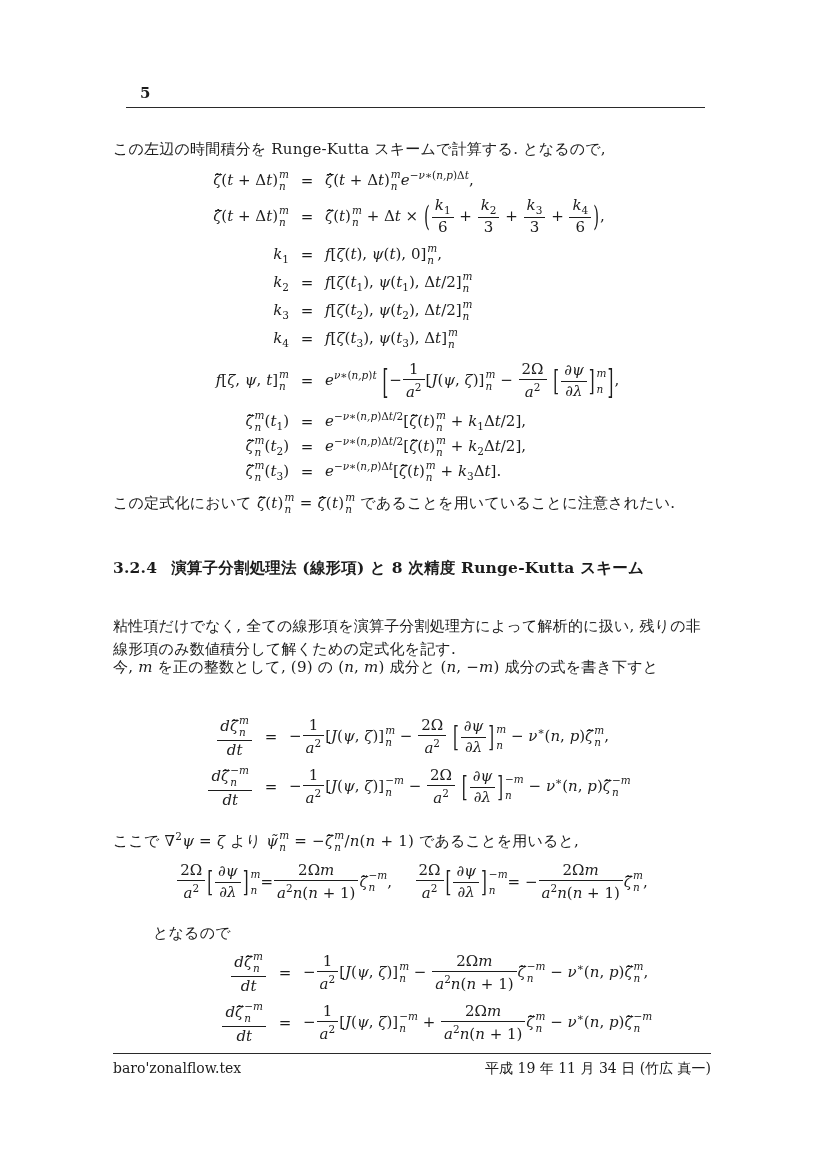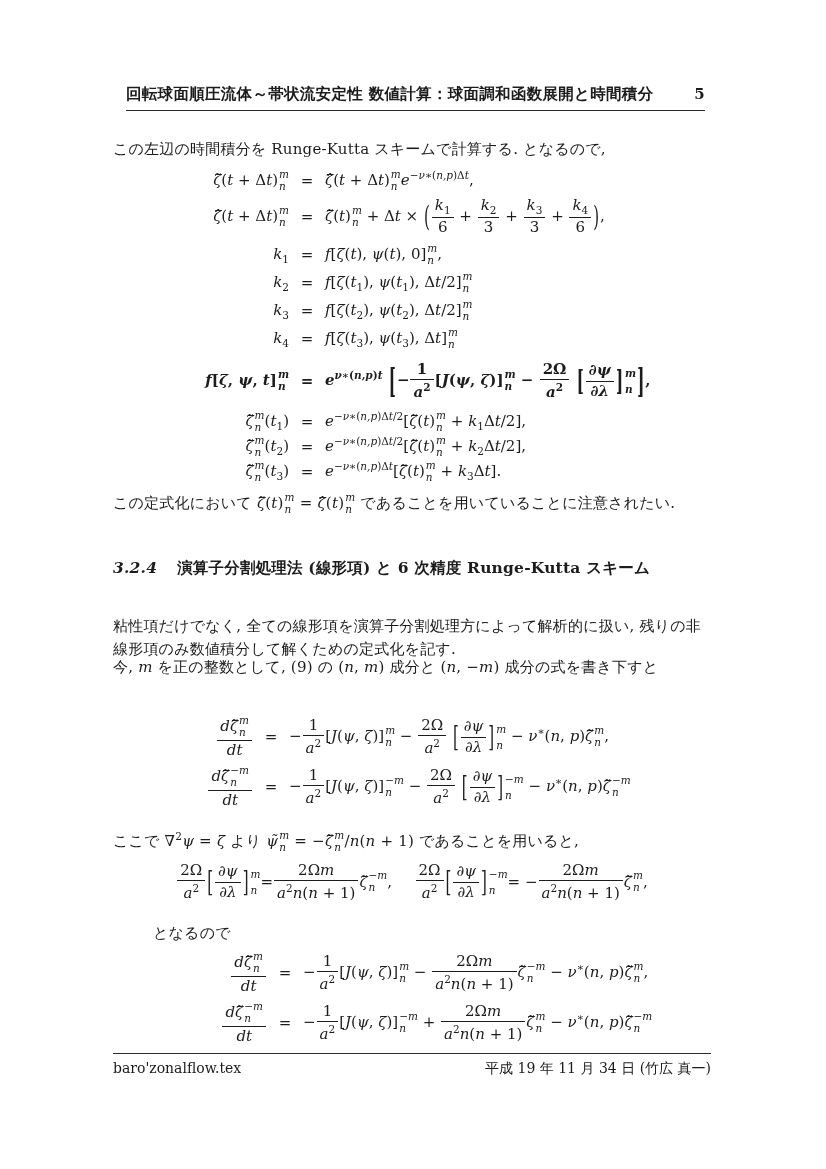--- a/index.html
+++ b/index.html
@@ -17,31 +17,31 @@
     font-weight:bold;font-size:15.5px;letter-spacing:0.3px;
     border-bottom:1.2px solid #2a2a2a;padding-bottom:5px;
   }
   .header .pgnum{font-size:15px;margin-left:14px;}
 
   
   .para{line-height:1.55;letter-spacing:0.2px;}
 
   
   .sechead{font-weight:bold;font-size:15.5px;letter-spacing:0.2px;}
-  .sechead .secnum{margin-right:20px;font-style:italic;}
+  .sechead .secnum{margin-right:14px;}
 
   
   .eqblock{position:absolute;left:113px;right:60px;}
   .eqrow{display:grid;grid-template-columns:var(--lw,176px) 36px 1fr;align-items:center;}
   .eqrow .lhs{text-align:right;white-space:nowrap;}
   .eqrow .rel{text-align:center;}
   .eqrow .rhs{text-align:left;white-space:nowrap;}
   .eq1{--lw:176px;} .eq2{--lw:140px;} .eq4{--lw:154px;}
   .eq1 .r-sm{min-height:25px;} .eq1 .r-k{min-height:28px;}
-  .eq1 .r-tall{min-height:48px;} .eq1 .r-xtall{min-height:56px;font-weight:bold;}
+  .eq1 .r-tall{min-height:48px;} .eq1 .r-xtall{min-height:56px;}
   .eq2 .eqrow,.eq4 .eqrow{min-height:50px;}
   .eqcenter{position:absolute;left:113px;right:115px;text-align:center;min-height:48px;
     display:flex;align-items:center;justify-content:center;white-space:nowrap;}
 
   
   i{font-style:italic;}
   sup,sub{font-size:0.7em;}
   .fr{display:inline-block;vertical-align:middle;text-align:center;line-height:1.15;margin:0 1px;}
   .fr .n{display:block;border-bottom:1px solid #1c1c1c;padding:0 3px 1px;}
   .fr .d{display:block;padding:1px 3px 0;}
@@ -56,21 +56,20 @@
   .footer{
     position:absolute;left:113px;right:115px;top:1053px;
     border-top:1.2px solid #2a2a2a;padding-top:6px;
     display:flex;justify-content:space-between;font-size:14px;gap:24px;
   }
 </style>
 </head>
 <body>
 
 <div class="header">
-  <span>回転球面順圧流体～帯状流安定性 数値計算：球面調和函数展開と時間積分</span>
   <span class="pgnum">5</span>
 </div>
 
 <div class="abs para" style="top:138px;">この左辺の時間積分を Runge-Kutta スキームで計算する. となるので,</div>
 
 <div class="eqblock eq1" style="top:168px;">
   <div class="eqrow r-sm">
     <div class="lhs"><i>ζ̃</i>(<i>t</i> + Δ<i>t</i>)<span class="ss"><span class="u"><i>m</i></span><span class="b"><i>n</i></span></span></div>
     <div class="rel">=</div>
     <div class="rhs"><i>ζ̂</i>(<i>t</i> + Δ<i>t</i>)<span class="ss"><span class="u"><i>m</i></span><span class="b"><i>n</i></span></span><i>e</i><sup>−<i>ν</i>∗(<i>n,p</i>)Δ<i>t</i></sup>,</div>
@@ -121,21 +120,21 @@
   <div class="eqrow r-sm">
     <div class="lhs"><i>ζ̃</i><span class="ss"><span class="u"><i>m</i></span><span class="b"><i>n</i></span></span>(<i>t</i><sub>3</sub>)</div>
     <div class="rel">=</div>
     <div class="rhs"><i>e</i><sup>−<i>ν</i>∗(<i>n,p</i>)Δ<i>t</i></sup>[<i>ζ̃</i>(<i>t</i>)<span class="ss"><span class="u"><i>m</i></span><span class="b"><i>n</i></span></span> + <i>k</i><sub>3</sub>Δ<i>t</i>].</div>
   </div>
 </div>
 
 <div class="abs para" style="top:492px;">この定式化において <i>ζ̃</i>(<i>t</i>)<span class="ss"><span class="u"><i>m</i></span><span class="b"><i>n</i></span></span> = <i>ζ̂</i>(<i>t</i>)<span class="ss"><span class="u"><i>m</i></span><span class="b"><i>n</i></span></span> であることを用いていることに注意されたい.</div>
 
 <div class="abs sechead" style="top:558px;">
-  <span class="secnum">3.2.4</span><span>演算子分割処理法 (線形項) と 6 次精度 Runge-Kutta スキーム</span>
+  <span class="secnum">3.2.4</span><span>演算子分割処理法 (線形項) と 8 次精度 Runge-Kutta スキーム</span>
 </div>
 
 <div class="abs para" style="top:615px;">粘性項だけでなく, 全ての線形項を演算子分割処理方によって解析的に扱い, 残りの非線形項のみ数値積分して解くための定式化を記す.</div>
 
 <div class="abs para" style="top:656px;">今, <i>m</i> を正の整数として, (9) の (<i>n</i>, <i>m</i>) 成分と (<i>n</i>, −<i>m</i>) 成分の式を書き下すと</div>
 
 <div class="eqblock eq2" style="top:712px;">
   <div class="eqrow">
     <div class="lhs"><span class="fr"><span class="n"><i>dζ̃</i><span class="ss"><span class="u"><i>m</i></span><span class="b"><i>n</i></span></span></span><span class="d"><i>dt</i></span></span></div>
     <div class="rel">=</div>

